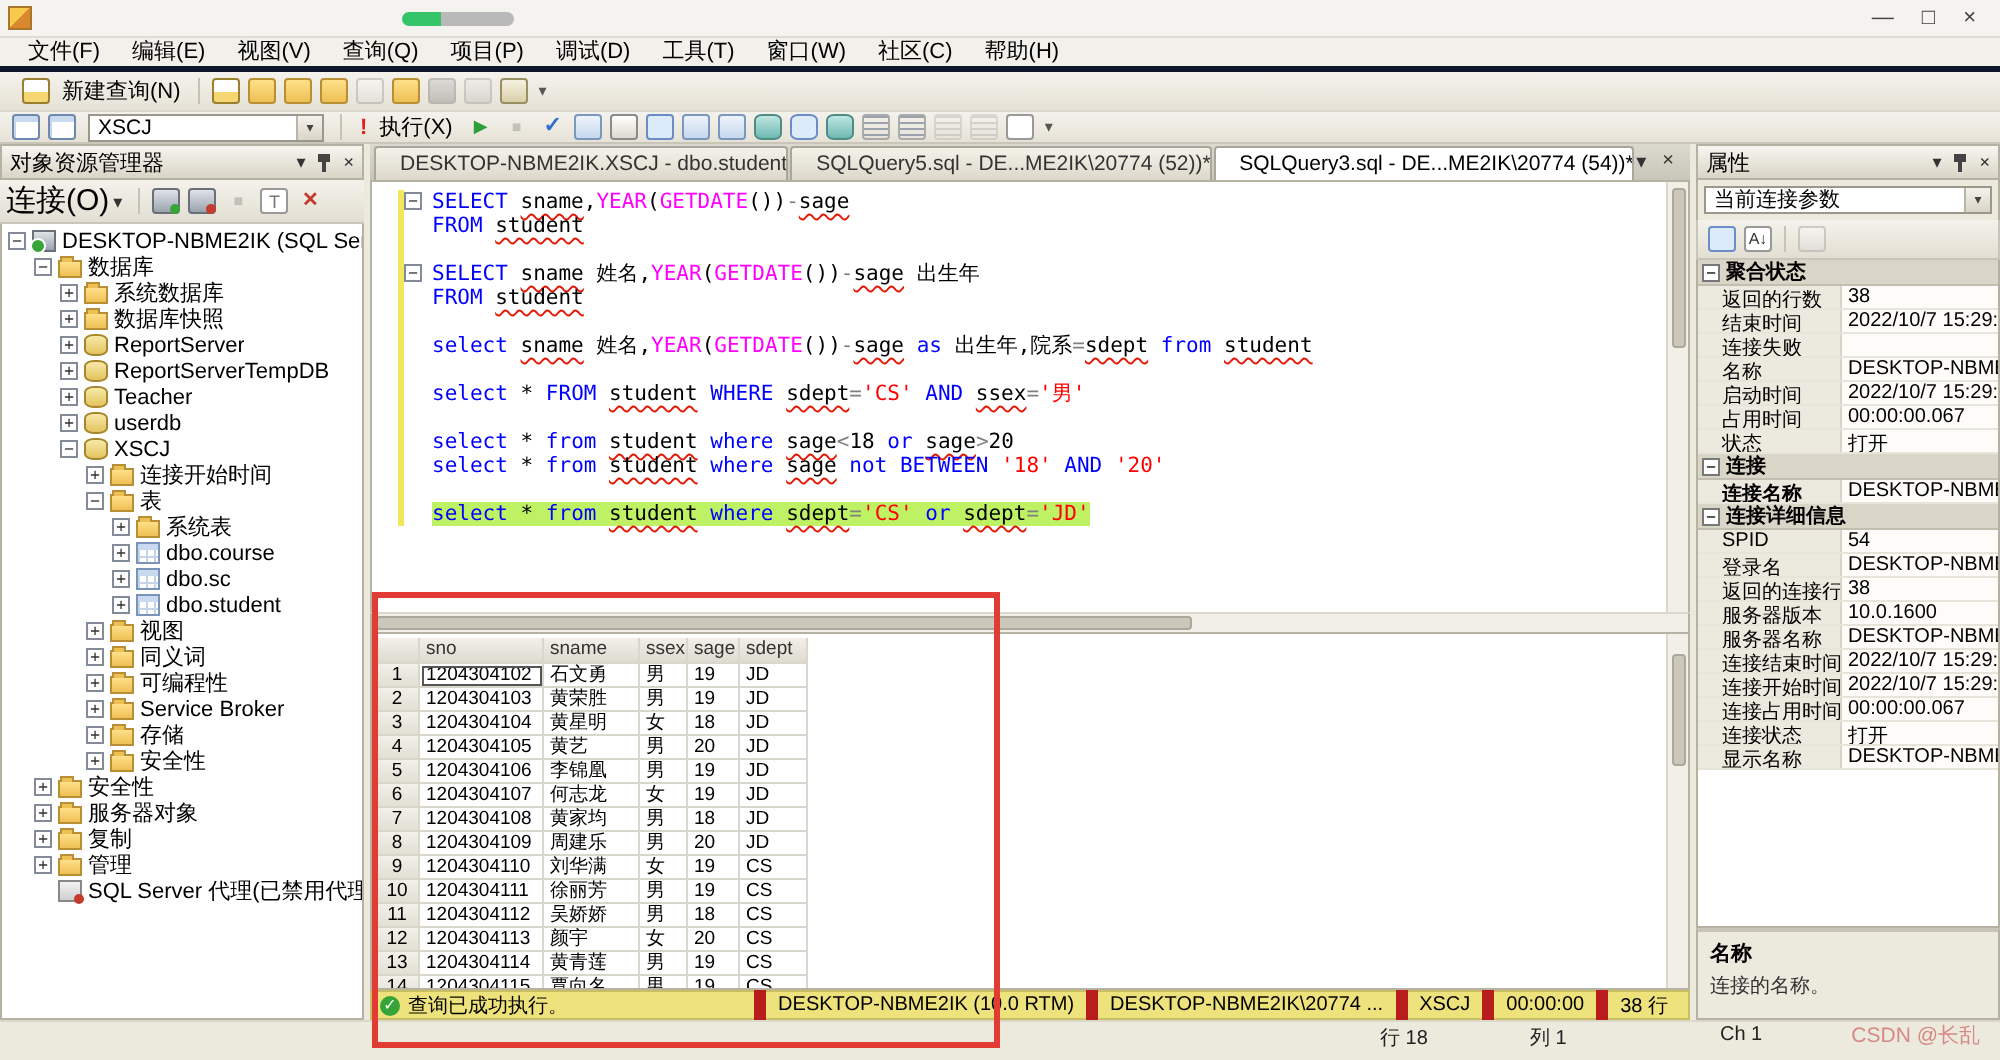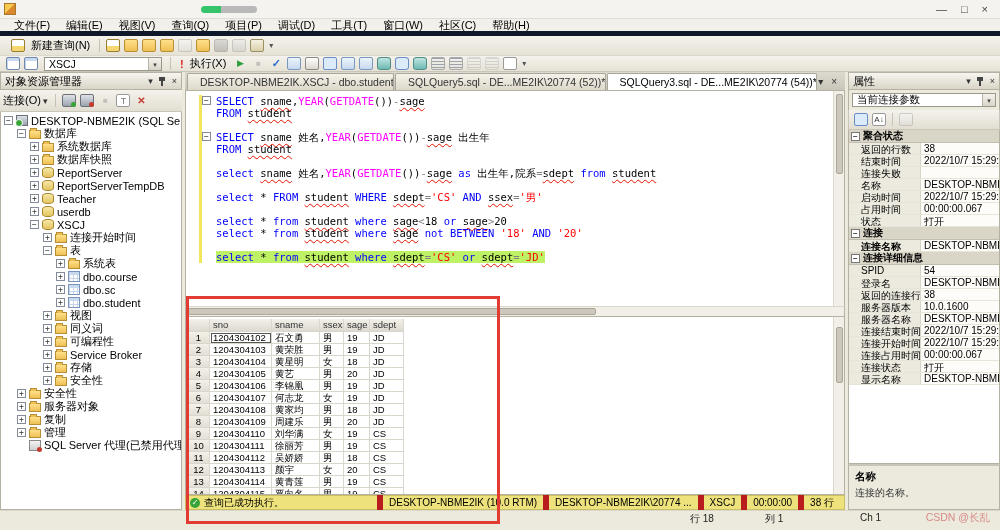--- a/index.html
+++ b/index.html
@@ -6,21 +6,21 @@
   body{font-family:"Liberation Sans",sans-serif;background:#888}
   .window{position:relative;width:1000px;height:530px;background:#ECE9DD;overflow:hidden;font-size:11px;color:#000}
   
   .titlebar{height:19px;background:#F5F3EF;display:flex;align-items:center;padding:0 4px;border-bottom:1px solid #E0DDD4}
   .appicon{width:12px;height:12px;background:linear-gradient(135deg,#f7c94c 50%,#d9882d 50%);border:1px solid #a8772c;margin-right:5px}
   .title{font-size:11px;color:#222}
   .pill{width:56px;height:7px;border-radius:4px;background:linear-gradient(90deg,#35c46a 0 35%,#b9b9b9 35%);margin-left:180px}
   .winbtns{margin-left:auto;display:flex;gap:14px;color:#444;font-size:11px;padding-right:8px}
   .winbtns span{cursor:default}
   
-  .menubar{height:17px;background:#F2F0EA;display:flex;align-items:center;padding-left:6px;border-bottom:5px solid #0f172a}
+  .menubar{height:17px;background:#F2F0EA;display:flex;align-items:center;padding-left:6px;border-bottom:3px solid #0f172a}
   .mitem{padding:0 8px;height:17px;line-height:17px;white-space:nowrap}
   
   .toolbar{display:flex;align-items:center;padding:0 4px;background:linear-gradient(#F4F2EC,#E6E2D6)}
   #toolbar1{height:20px;border-bottom:1px solid #DDD9CC}
   #toolbar2{height:16px;border-bottom:1px solid #C9C5B8}
   .tbtn{display:flex;align-items:center;gap:4px;padding:1px 5px;white-space:nowrap}
   .tbi{width:14px;height:13px;margin:0 2px;border-radius:2px;flex:none}
   .tbi.dis{opacity:.35;filter:grayscale(1)}
   .sep{width:1px;height:13px;background:#C6C2B4;margin:0 4px;flex:none}
   .ovf{color:#555;font-size:8px;margin:0 3px}
@@ -219,21 +219,21 @@
   <div class="main">
 
     <div class="left">
       <div class="phead">
         <span class="pt">对象资源管理器</span>
         <span class="phico">▾</span>
         <span class="pin"></span>
         <span class="phico">×</span>
       </div>
       <div class="ptool">
-        <span style="font-size:11px">连接(O)</span>
+        <span style="font-size:15px">连接(O)</span>
         <span class="phico" style="margin:0 4px 0 2px">▾</span>
         <span class="sep"></span>
         <span id="oeicons" style="display:flex;align-items:center">
             <span class="tbi ic-srvg"></span>
             <span class="tbi ic-srvg ic-srvr"></span>
             <span class="tbi ic-stop dis">■</span>
             <span class="tbi ic-filter">T</span>
             <span class="tbi ic-xred">✕</span>
           </span>
       </div>

